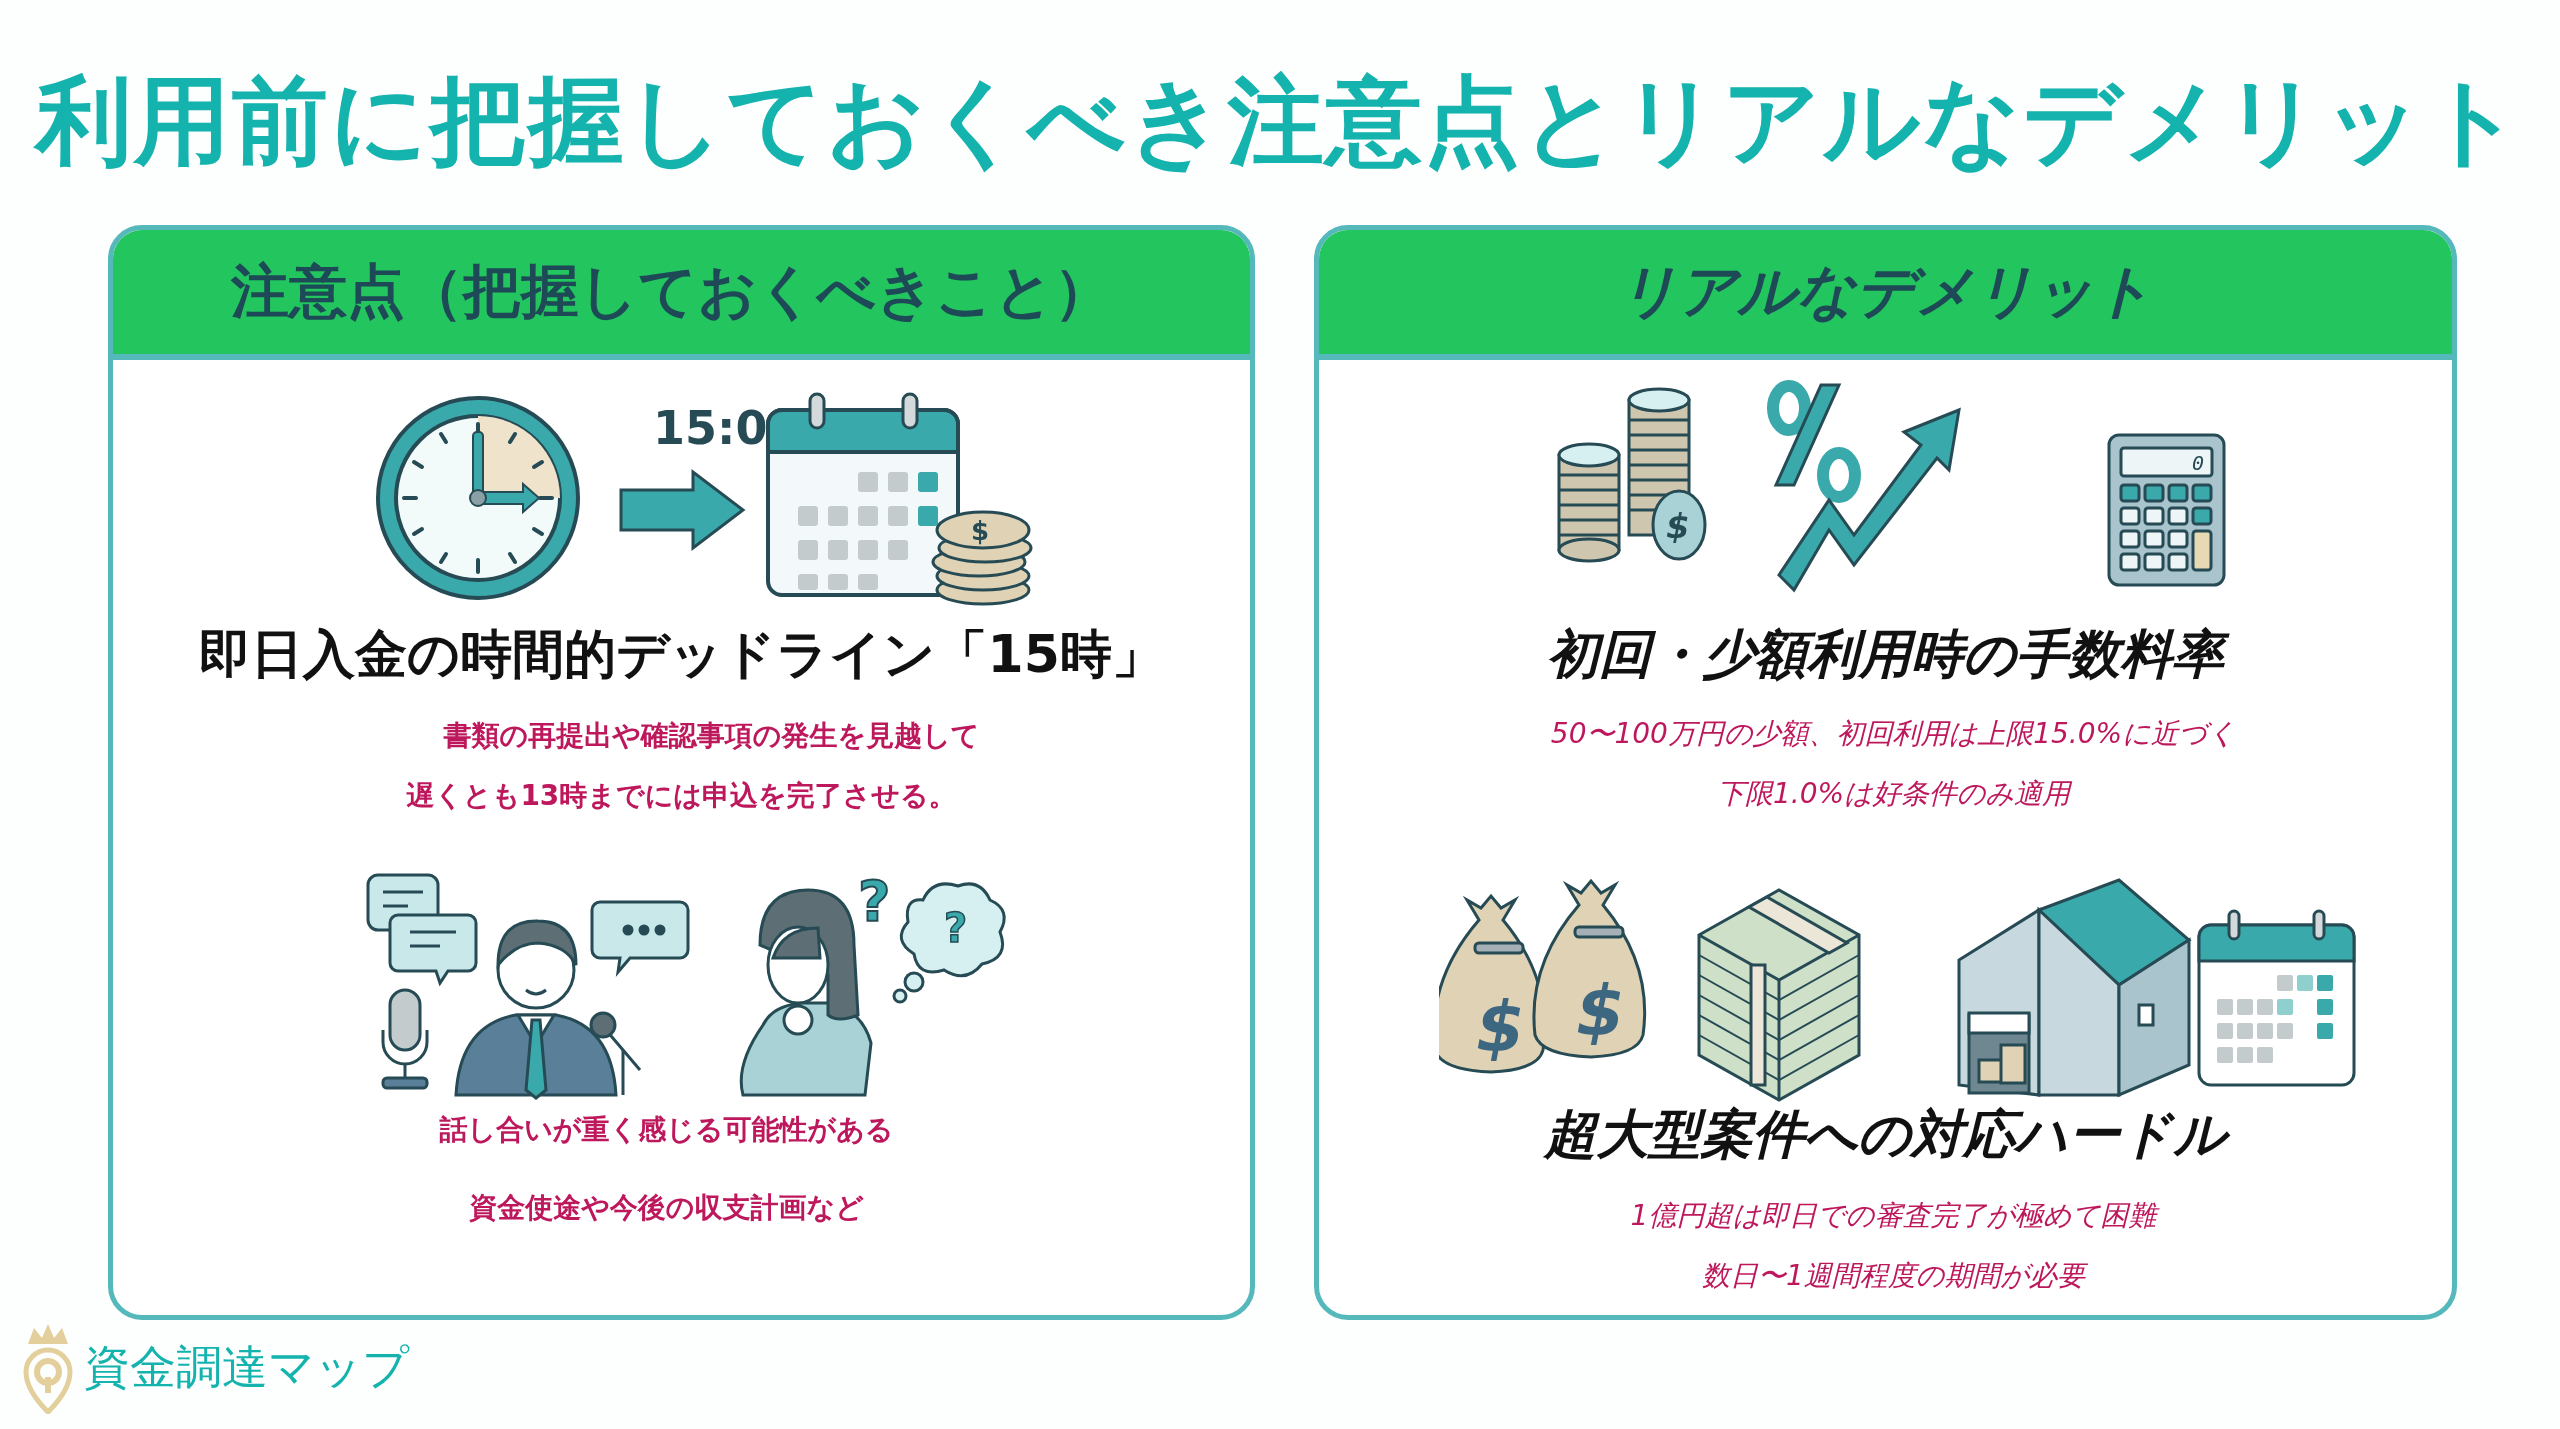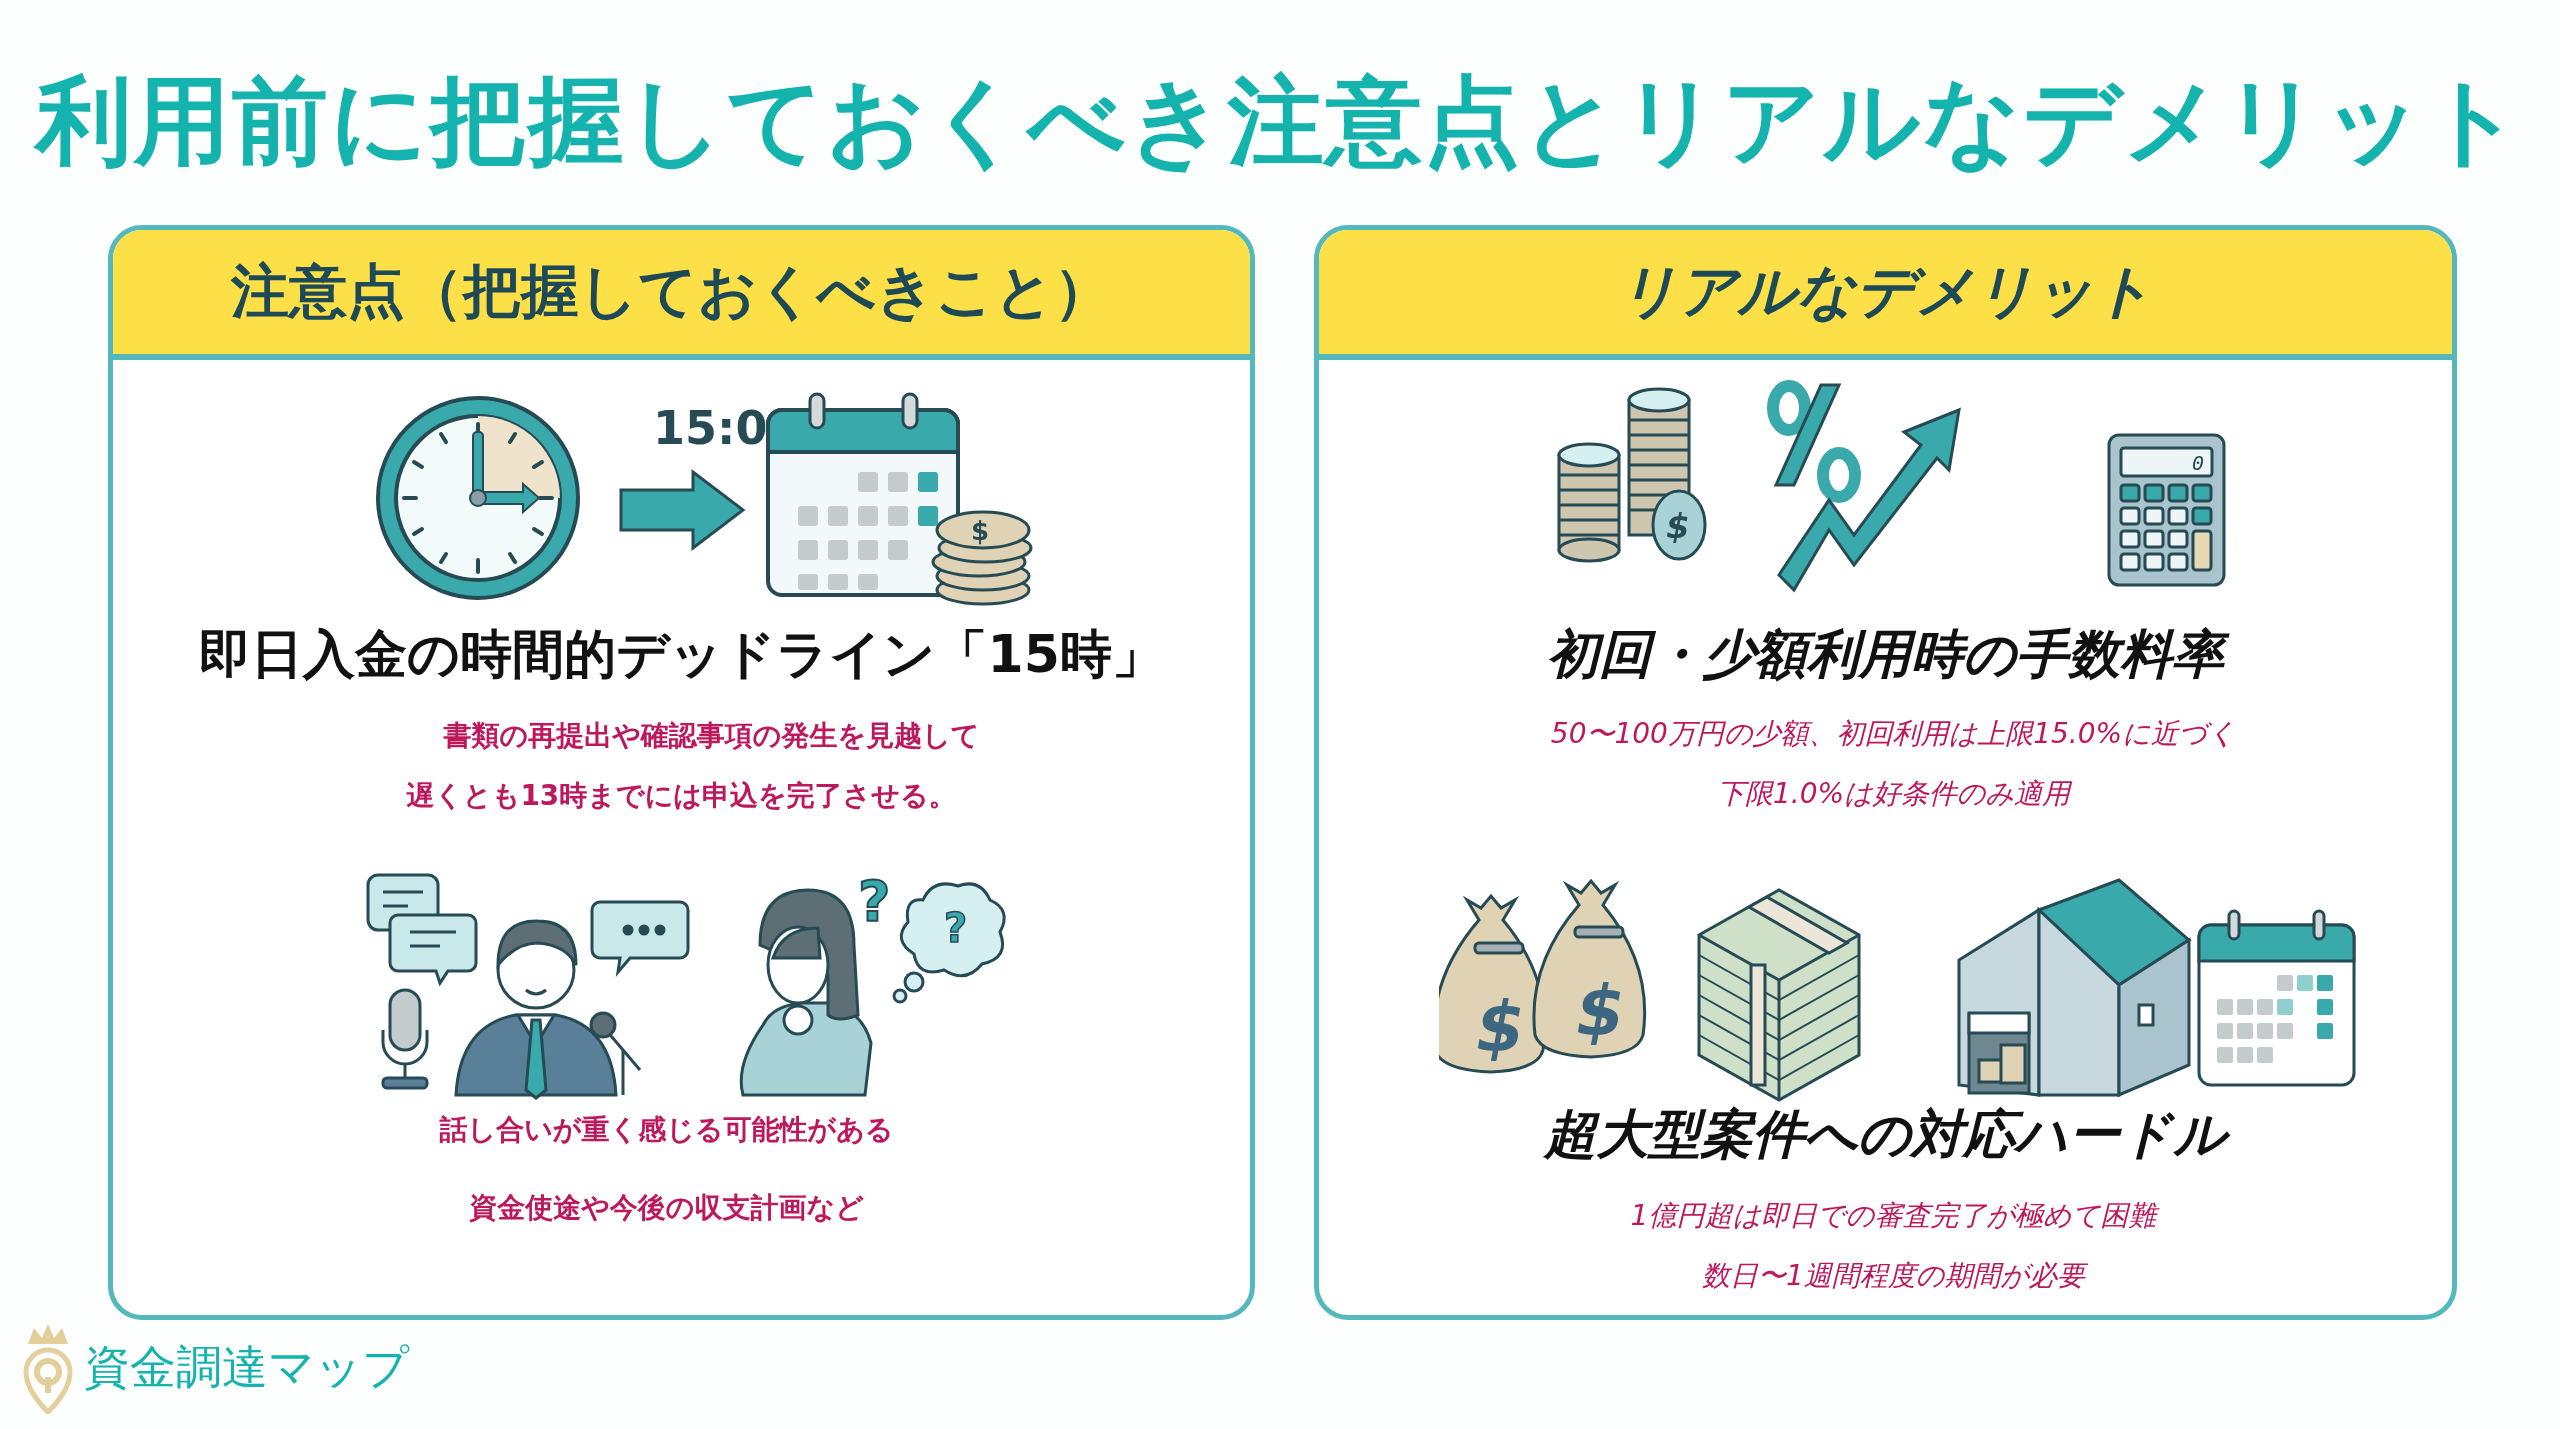--- a/index.html
+++ b/index.html
@@ -4,21 +4,21 @@
 <style>
   html,body{margin:0;padding:0;}
   body{width:2560px;height:1429px;background:#fdfefe;position:relative;overflow:hidden;
        font-family:"DejaVu Sans","Liberation Sans",sans-serif;color:#111;}
   .title{position:absolute;left:0;top:58px;width:2560px;text-align:center;
          font-size:96px;font-weight:bold;color:#14b3ae;letter-spacing:2px;}
   .panel{position:absolute;top:225px;height:1095px;border:5px solid #55b8bb;border-radius:34px;
          background:#fff;box-sizing:border-box;overflow:hidden;}
   .panel.left{left:108px;width:1147px;}
   .panel.right{left:1314px;width:1143px;font-style:italic;}
-  .panel-head{height:124px;background:#fde047;border-bottom:6px solid #55b8bb;
+  .panel-head{height:124px;background:#22c55e;border-bottom:6px solid #55b8bb;
               display:flex;align-items:center;justify-content:center;
               font-size:58px;font-weight:bold;color:#1d4a56;}
   .panel.left .panel-head{justify-content:flex-start;padding-left:118px;}
   .item{position:absolute;left:0;width:100%;text-align:center;}
   .item-title{font-size:52px;font-weight:bold;color:#111;white-space:nowrap;}
   .item-desc{font-size:28px;font-weight:bold;color:#be185d;line-height:60px;white-space:nowrap;}
   .right .item-desc{font-weight:normal;margin-left:16px;}
   .illus{position:absolute;}
   .footer{position:absolute;left:22px;top:1322px;display:flex;align-items:center;}
   .footer-text{font-size:46px;color:#14b3ae;margin-left:10px;}

